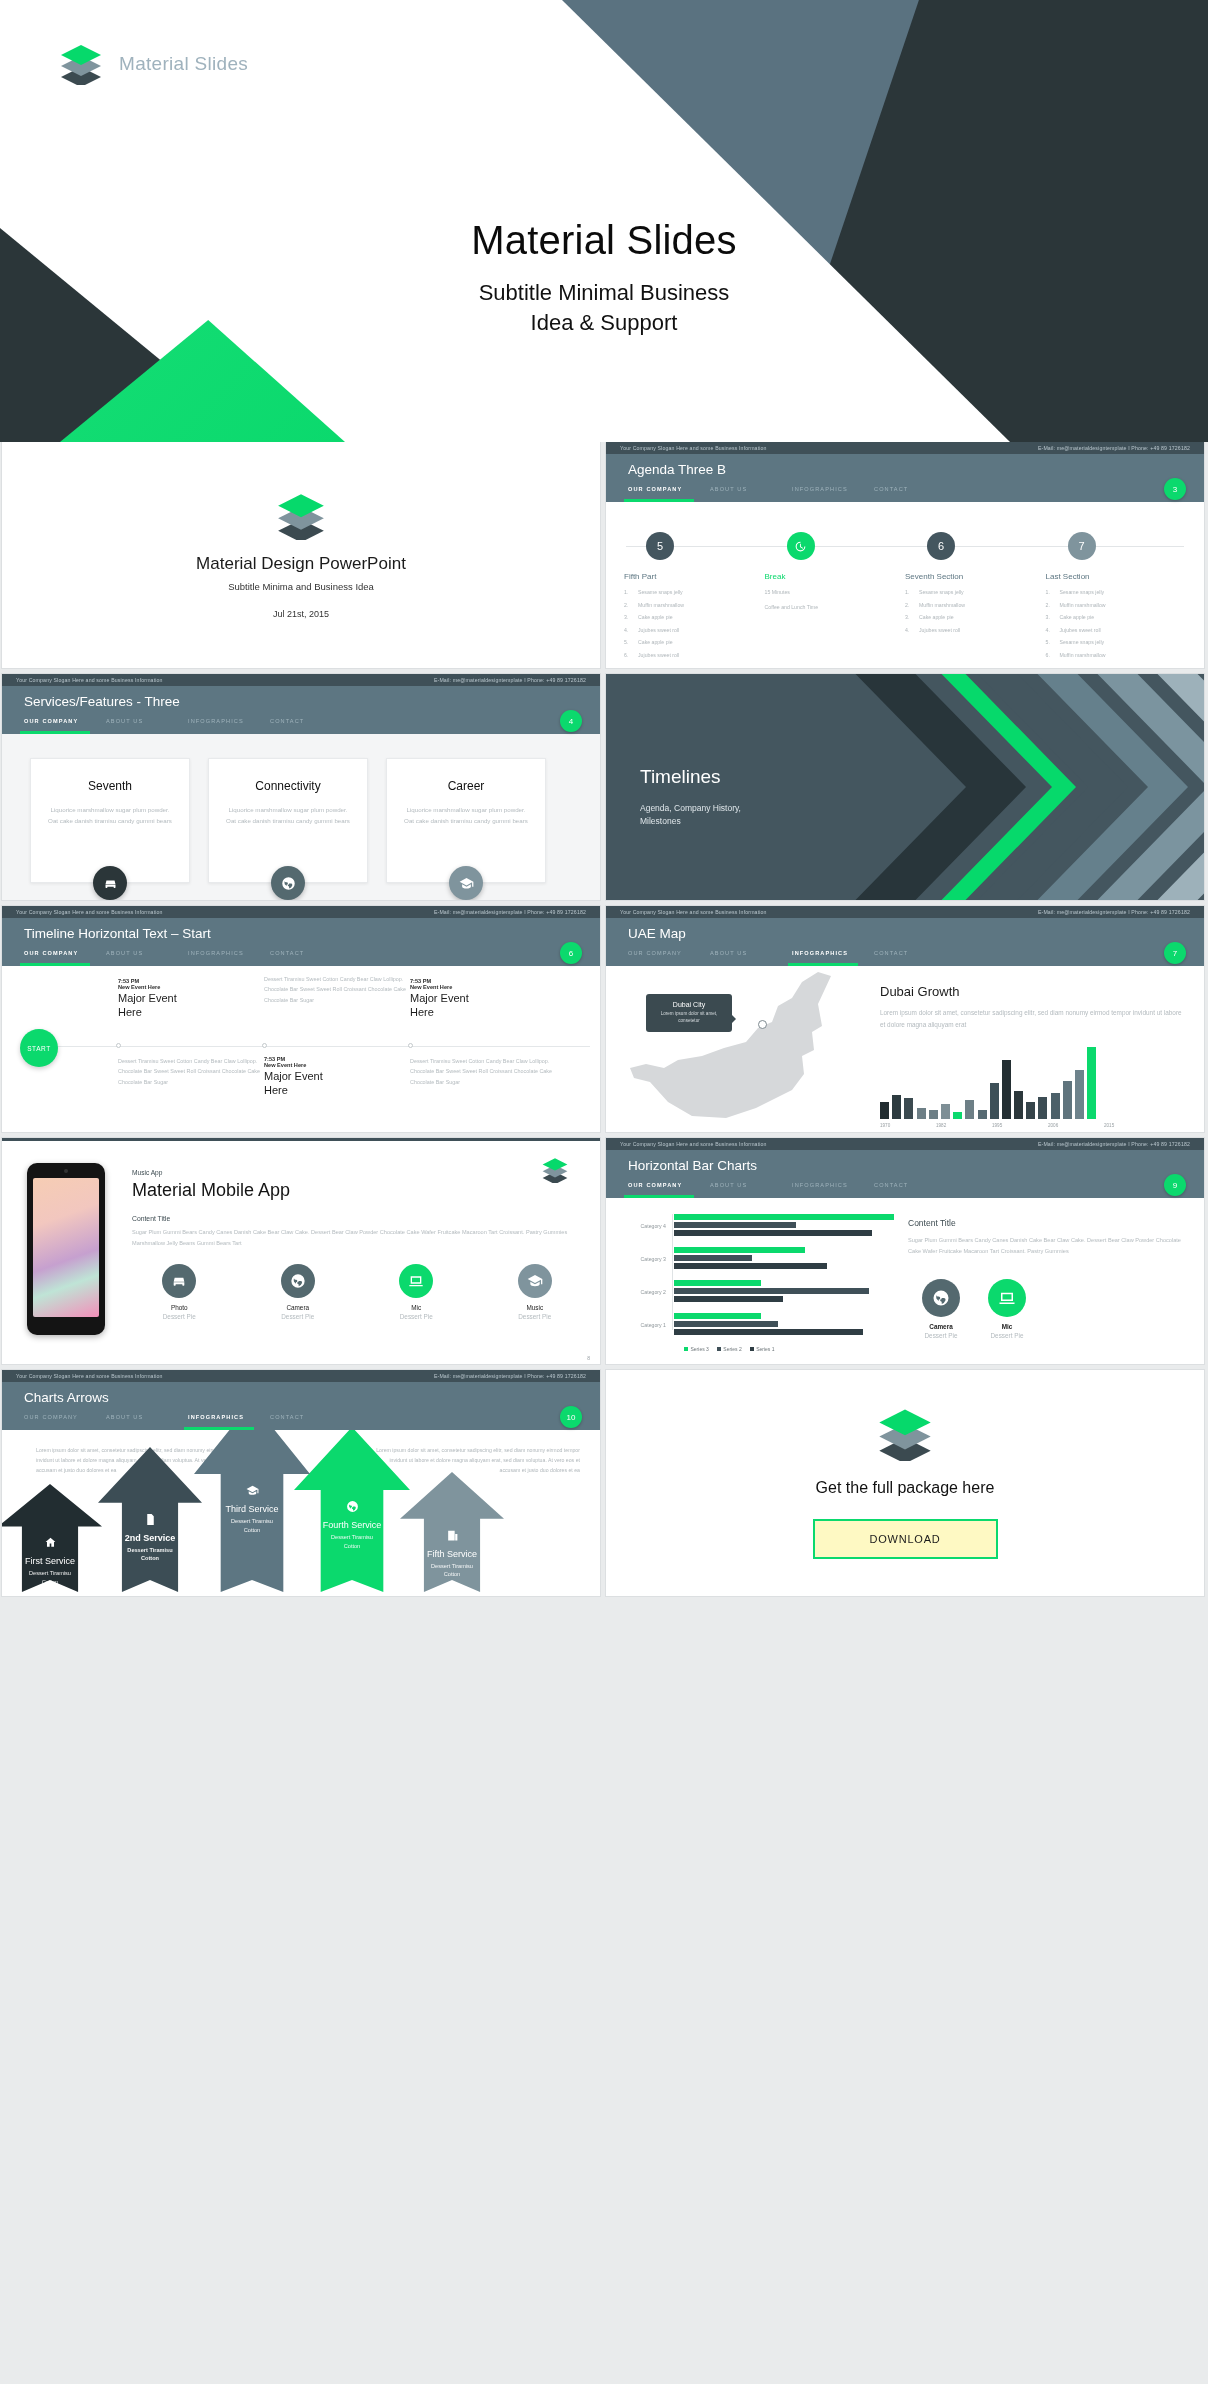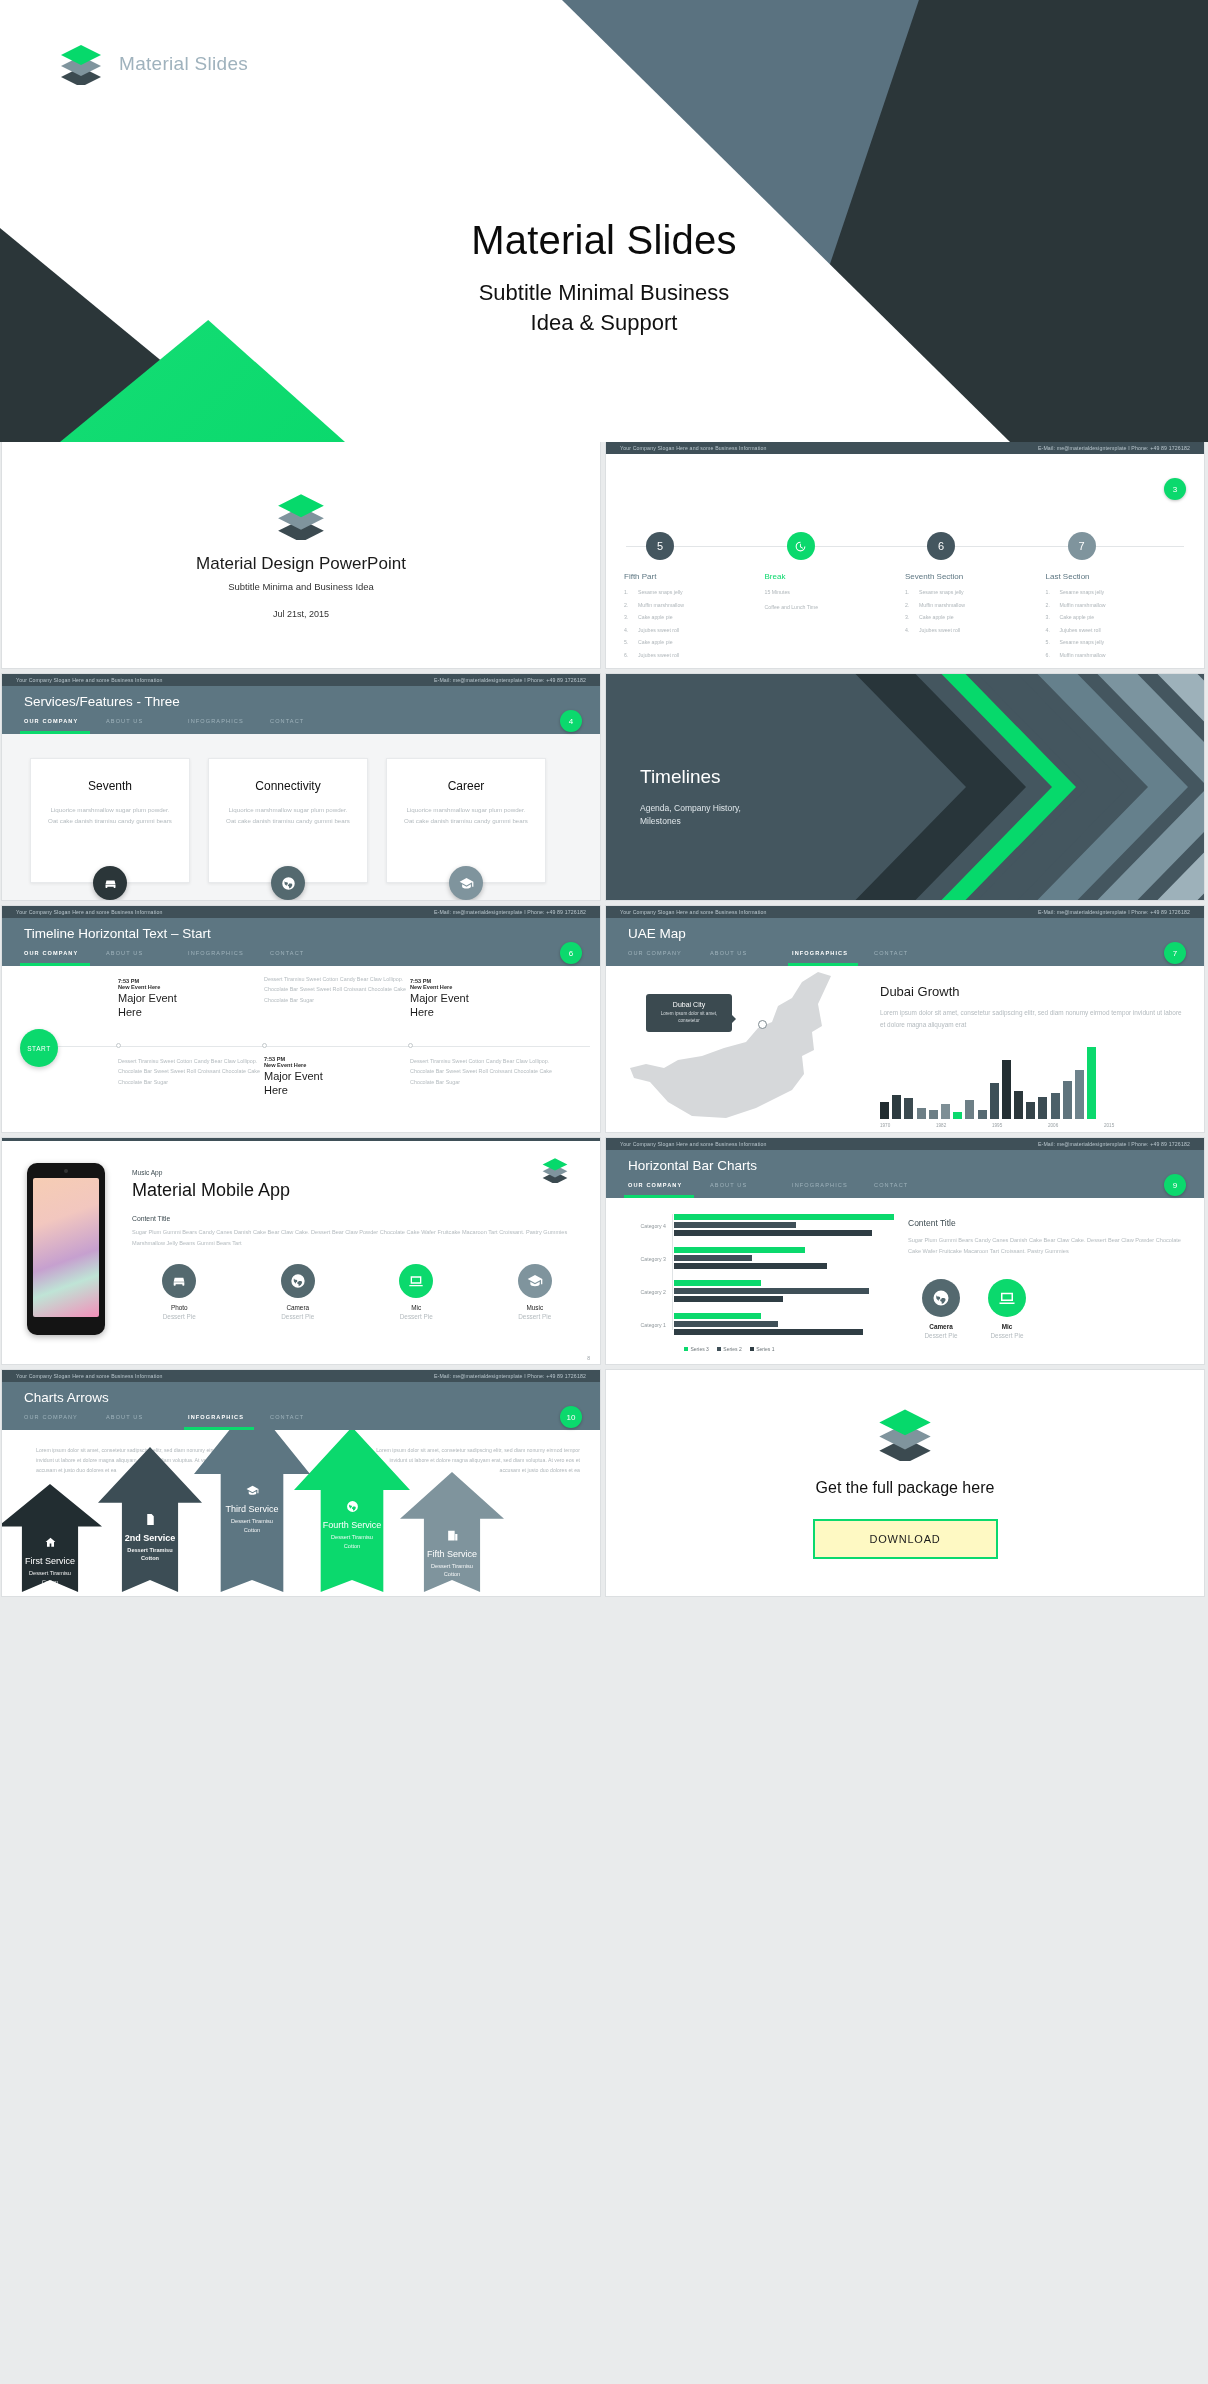--- a/index.html
+++ b/index.html
@@ -225,20 +225,29 @@
           <div class="s2-title">Material Design PowerPoint</div>
           <div class="s2-sub">Subtitle Minima and Business  Idea</div>
           <div class="s2-date">Jul 21st, 2015</div>
         </div>
       </div>
 
       <div class="slide">
         <div class="topbar">
           <span>Your Company Slogan Here and some Business Information</span>
           <span>E-Mail:  me@materialdesigntemplate  I  Phone:  +49 89 1726182</span>
+        </div>
+        <div class="headband">
+          <div class="slide-title">Agenda Three B</div>
+          <div class="navrow">
+            <div class="navitem active">OUR COMPANY</div>
+            <div class="navitem">ABOUT US</div>
+            <div class="navitem">INFOGRAPHICS</div>
+            <div class="navitem">CONTACT</div>
+          </div>
         </div>
         <div class="pagebadge">3</div>
         <div class="body">
           <div class="agenda">
             <div class="ag-line"></div>
             <div class="ag-cols" id="agenda-cols">
                 <div class="ag-col">
                   <div class="ag-circle" style="background:#44565f">
                     <span>5</span>
                   </div>

